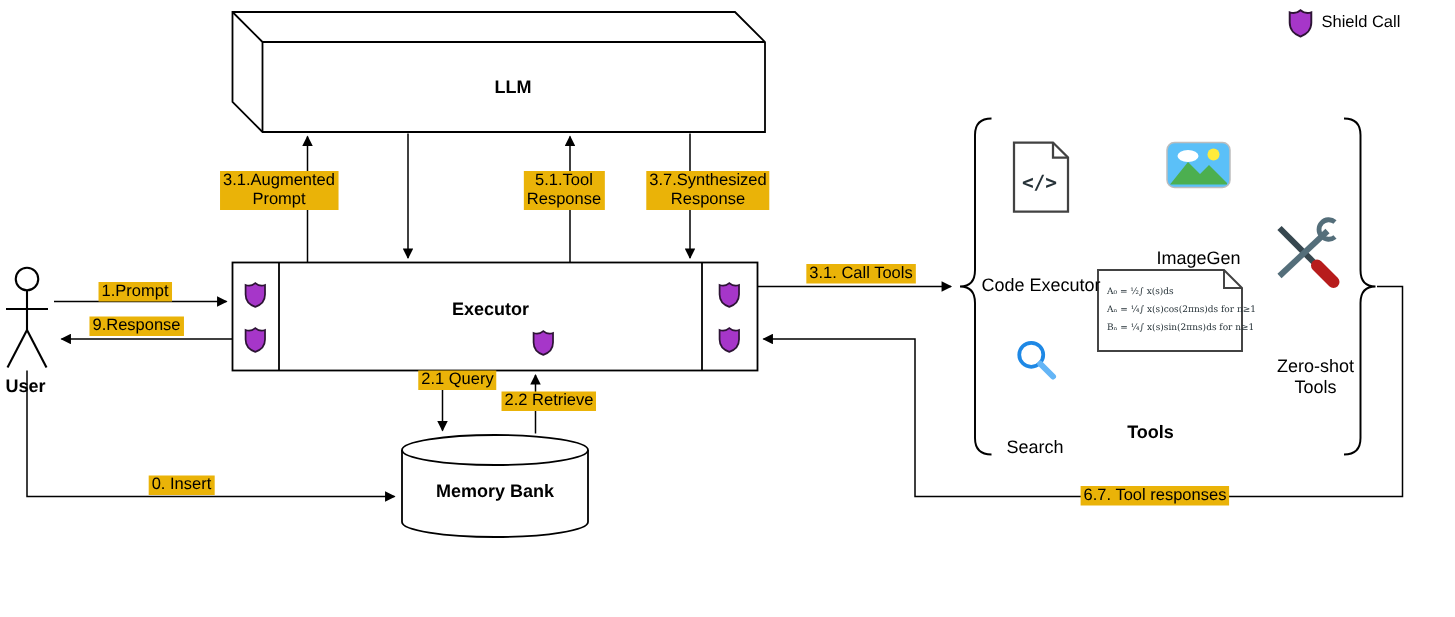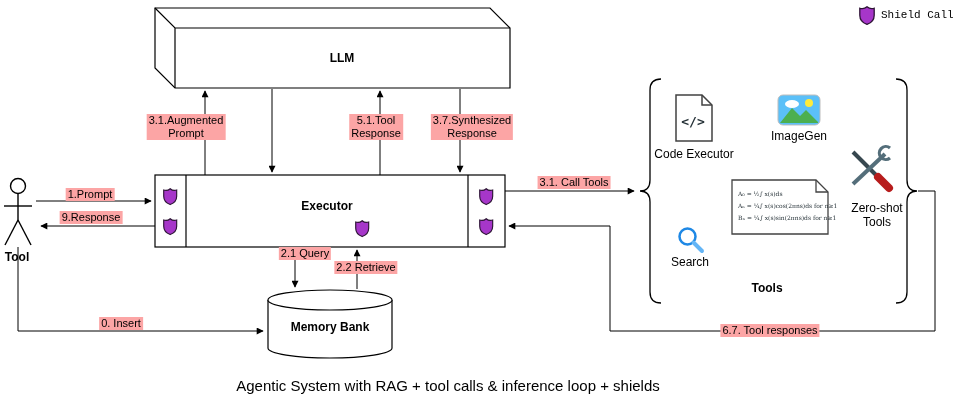--- a/index.html
+++ b/index.html
@@ -6,23 +6,23 @@
   #canvas{
     position:relative;width:970px;height:411px;background:#fff;overflow:hidden;
     font-family:"Liberation Sans",sans-serif;color:#000;
   }
   #diagram-svg{position:absolute;left:0;top:0;}
   .lbl{
     position:absolute;transform:translateX(-50%);text-align:center;
     white-space:pre-line;font-size:11px;line-height:1.2;color:#000;
   }
   .bold{font-weight:bold;font-size:12px;text-align:center;}
-  .tool{font-size:12px;}
-  .bg{background:#fca5a5;padding:0 2px;}
-  .left{transform:none;text-align:left;font-family:Liberation Mono, monospace;}
+  .tool{font-size:12px;margin-top:36px;}
+  .bg{background:#eab308;padding:0 2px;}
+  .left{transform:none;text-align:left;}
   .title{font-size:15px;}
 </style>
 </head>
 <body>
 
 <div id="canvas">
 
 <svg id="diagram-svg" width="970" height="411" viewBox="0 0 970 411">
   <defs>
     <marker id="arrow" viewBox="0 0 10 10" refX="9" refY="5" markerWidth="9" markerHeight="7" orient="auto-start-reverse">
@@ -114,21 +114,21 @@
   <use href="#shield-shape" transform="translate(163,188) scale(0.72)"></use>
   <use href="#shield-shape" transform="translate(163,218) scale(0.72)"></use>
   <use href="#shield-shape" transform="translate(479,188) scale(0.72)"></use>
   <use href="#shield-shape" transform="translate(479,218) scale(0.72)"></use>
   <use href="#shield-shape" transform="translate(355,220) scale(0.72)"></use>
 </svg>
 
 <div class="lbl bold" style="left:342px;top:51px">LLM</div>
 <div class="lbl bold" style="left:327px;top:199px">Executor</div>
 <div class="lbl bold" style="left:330px;top:320px">Memory Bank</div>
-<div class="lbl bold" style="left:17px;top:250px">Tool</div>
+<div class="lbl bold" style="left:17px;top:250px">User</div>
 <div class="lbl bold" style="left:767px;top:281px">Tools</div>
 
 <div class="lbl tool" style="left:694px;top:147px">Code Executor</div>
 <div class="lbl tool" style="left:799px;top:129px">ImageGen</div>
 <div class="lbl tool" style="left:690px;top:255px">Search</div>
 <div class="lbl tool" style="left:877px;top:201px">Zero-shot
 Tools</div>
 
 <div class="lbl left" style="left:881px;top:9px">Shield Call</div>
 
@@ -139,15 +139,14 @@
 <div class="lbl bg" style="left:186px;top:114px">3.1.Augmented
 Prompt</div>
 <div class="lbl bg" style="left:376px;top:114px">5.1.Tool
 Response</div>
 <div class="lbl bg" style="left:472px;top:114px">3.7.Synthesized
 Response</div>
 <div class="lbl bg" style="left:574px;top:176px">3.1. Call Tools</div>
 <div class="lbl bg" style="left:770px;top:324px">6.7. Tool responses</div>
 <div class="lbl bg" style="left:91px;top:211px">9.Response</div>
 
-<div class="lbl title" style="left:448px;top:377px">Agentic System with RAG + tool calls &amp; inference loop + shields</div>
 
 </div>
 
 </body></html>

